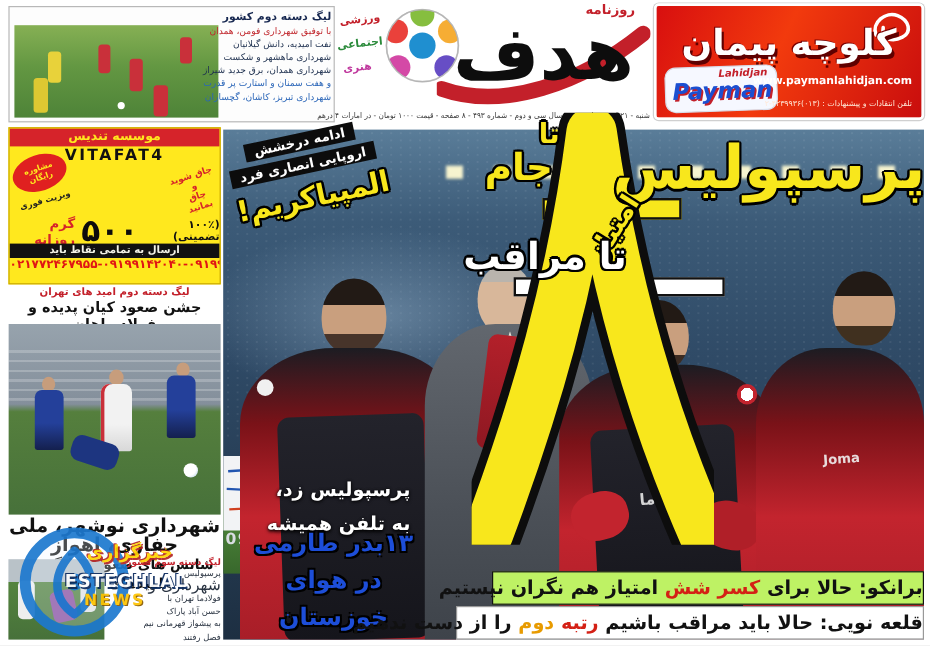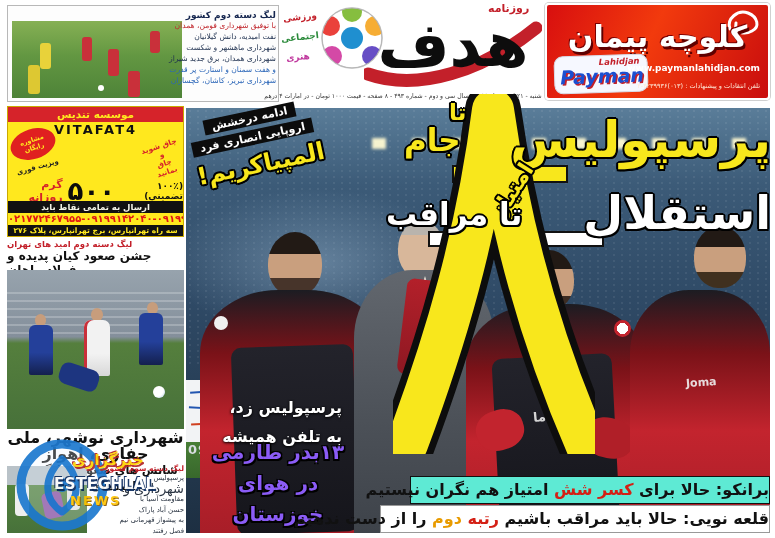--- a/index.html
+++ b/index.html
@@ -18,21 +18,21 @@
   .cap-box{left:7px;top:5px;width:272px;height:97px;border:1px solid #b8b8b8;background:#fdfdfd;}
   .cap-title{font-size:9px;font-weight:bold;color:#15264f;}
   .cap-line{font-size:7.6px;line-height:11px;}
   .c-red{color:#c0262c;text-align:right;} .c-navy{color:#1d2f4e;} .c-blue{color:#2b66b8;}
   
   .chaghi{left:7px;top:106px;width:177px;height:131px;background:#ffe81e;border:1px solid #caa900;
           display:flex;flex-direction:column;overflow:hidden;}
   .ch-band{background:#d6232a;color:#ffe81e;font-weight:bold;font-size:10.5px;text-align:center;height:15px;line-height:15px;}
   .ch-black{background:#111;color:#f3f3e8;font-size:8.5px;font-weight:bold;text-align:center;}
   
-  .q1{background:#5eead4;border:1px solid #111;}
+  .q1{background:#bef264;border:1px solid #111;}
   .q2{background:#fff;border:1px solid #999;}
   .qtxt{font-size:16px;font-weight:bold;color:#111;line-height:26px;text-align:center;}
   .hl-red{color:#d42015;} .hl-gold{color:#e89b00;}
   
   .head{border-radius:50% 50% 46% 46%;}
   .torso{border-radius:42% 42% 0 0 / 26% 26% 0 0;}
 </style>
 </head>
 <body>
 
@@ -114,24 +114,23 @@
         <div>چاق بمانید</div>
       </div>
     </div>
     <div class="rtl" style="height:20px;display:flex;align-items:center;justify-content:center;gap:5px;">
       <span style="font-size:9px;font-weight:bold;color:#111;">(۱۰۰٪ تضمینی)</span>
       <span style="font-size:26px;font-weight:900;color:#0c0c0c;line-height:20px;">۵۰۰</span>
       <span style="font-size:11px;font-weight:700;color:#d6232a;">گرم روزانه</span>
     </div>
     <div class="ch-black rtl" style="height:12px;line-height:12px;">ارسال به تمامی نقاط باید</div>
     <div style="height:12px;line-height:12px;text-align:center;font-size:10px;font-weight:900;color:#e01515;">۰۲۱۷۷۲۴۶۷۹۵۵-۰۹۱۹۹۱۴۲۰۴۰-۰۹۱۹۹۱۴۲۰۵۰</div>
-    <div class="ch-black rtl" style="height:11px;line-height:11px;color:#ffe81e;font-size:7.5px;">سه راه تهرانپارس، برج تهرانپارس، پلاک ۲۷۶</div>
-  </div>
-
-  <div class="abs rtl" style="left:7px;top:239px;width:177px;height:31px;text-align:left;">
+  </div>
+
+  <div class="abs rtl" style="left:7px;top:239px;width:177px;height:31px;text-align:center;">
     <div style="font-size:8.5px;font-weight:bold;color:#c3202a;">لیگ دسته دوم امید های تهران</div>
     <div style="font-size:12px;font-weight:900;color:#111;">جشن صعود کیان پدیده و فولاد ماهان</div>
   </div>
 
   <div class="abs" style="left:7px;top:270px;width:177px;height:159px;overflow:hidden;">
     <div class="abs" style="inset:0;background:linear-gradient(180deg,#97a3ad 0%,#848f9b 42%,#557f3d 46%,#47713a 100%);"></div>
     <div class="abs" style="left:0;top:20px;width:177px;height:44px;background:repeating-linear-gradient(0deg,rgba(255,255,255,.22) 0 2px,transparent 2px 8px);"></div>
     <div class="abs head" style="left:28px;top:44px;width:11px;height:12px;background:#c79d7c;"></div>
     <div class="abs" style="left:22px;top:55px;width:24px;height:50px;background:linear-gradient(180deg,#24409a 55%,#14204e 100%);border-radius:6px 6px 2px 2px;"></div>
     <div class="abs head" style="left:84px;top:38px;width:12px;height:13px;background:#c79d7c;"></div>
@@ -150,21 +149,21 @@
   <div class="abs" style="left:7px;top:464px;width:177px;height:69px;">
     <div class="abs" style="left:0;top:2px;width:80px;height:67px;overflow:hidden;background:linear-gradient(180deg,#b9c2c8 0 28%,#54843e 28%,#47713a 100%);">
       <div class="abs" style="left:8px;top:18px;width:14px;height:32px;background:#eeeeee;border-radius:4px;"></div>
       <div class="abs" style="left:36px;top:26px;width:20px;height:26px;background:#8a4ea0;border-radius:5px;transform:rotate(-12deg);"></div>
       <div class="abs" style="left:60px;top:14px;width:13px;height:30px;background:#e4e4e4;border-radius:4px;"></div>
     </div>
     <div class="abs rtl" style="right:0;top:0;width:94px;text-align:right;">
       <div style="font-size:7.5px;font-weight:bold;color:#c3202a;">لیگ دسته سوم کشور</div>
       <div style="font-size:7px;color:#2a3442;line-height:10.5px;">پرسپولیس</div>
       <div style="font-size:13px;color:#2a3442;line-height:10.5px;">شهرداری و</div>
-      <div style="font-size:7px;color:#2a3442;line-height:10.5px;">مقاومت آسیا با</div>
+      <div style="font-size:7px;color:#2a3442;line-height:10.5px;">فولادما تهران با</div>
       <div style="font-size:7px;color:#2a3442;line-height:10.5px;">حسن آباد پاراک</div>
       <div style="font-size:7px;color:#2a3442;line-height:10.5px;">به پیشواز قهرمانی نیم</div>
       <div style="font-size:7px;color:#2a3442;line-height:10.5px;">فصل رفتند</div>
     </div>
   </div>
 
   <div class="abs" style="left:14px;top:435px;width:154px;height:102px;opacity:.92;">
     <svg class="abs" style="left:0;top:2px;" width="96" height="96" viewBox="0 0 96 96">
       <circle cx="48" cy="48" r="41" fill="rgba(235,244,255,0.28)" stroke="#1d79cf" stroke-width="9"></circle>
       <path d="M48 22 C 29 40 29 62 48 75 C 67 62 67 40 48 22 Z" fill="none" stroke="#1d79cf" stroke-width="7" stroke-linejoin="round"></path>
@@ -220,28 +219,27 @@
 
   <svg class="abs" style="left:393px;top:94px;z-index:3;" width="202" height="360" viewBox="0 0 202 360" role="img" aria-label="۸">
     <path d="M 14 350 C 52 248 84 142 100 16 C 118 142 152 256 194 352" fill="none" stroke="#0d0d0d" stroke-width="56" stroke-linecap="round" stroke-linejoin="round"></path>
     <path d="M 14 350 C 52 248 84 142 100 16 C 118 142 152 256 194 352" fill="none" stroke="#f8e71c" stroke-width="42" stroke-linecap="round" stroke-linejoin="round"></path>
   </svg>
 
   <div class="abs rtl outline-y nowrap" style="right:4px;top:110px;font-size:50px;line-height:1.2;z-index:4;">پرسپولیس</div>
   <div class="abs rtl outline-y nowrap" style="left:449px;top:99px;font-size:23px;z-index:4;">تا</div>
   <div class="abs rtl outline-y nowrap" style="left:404px;top:122px;font-size:31px;z-index:4;">جام</div>
   <div class="abs rtl outline-y nowrap" style="left:482px;top:178px;font-size:22px;transform:rotate(-58deg);z-index:4;">امتیاز</div>
-  <div class="abs rtl outline-w nowrap" style="right:4px;top:186px;font-size:46px;line-height:1.2;z-index:4;">استقلال</div>
   <div class="abs rtl outline-w nowrap" style="left:386px;top:196px;font-size:31px;z-index:4;">تا مراقب</div>
 
   <div class="abs rtl soft-sh" style="left:214px;top:366px;width:128px;text-align:right;color:#fff;font-weight:bold;font-size:16px;line-height:29px;z-index:4;">
     <div>پرسپولیس زد،</div>
     <div>به تلفن همیشه</div>
   </div>
-  <div class="abs rtl" style="left:210px;top:437px;width:136px;text-align:center;color:#8b5cf6;font-weight:900;font-size:20px;line-height:31px;z-index:4;text-shadow:1.5px 1.5px 0 #000,-1.5px -1.5px 0 #000,1.5px -1.5px 0 #000,-1.5px 1.5px 0 #000;">
+  <div class="abs rtl" style="left:210px;top:437px;width:136px;text-align:center;color:#1d4ed8;font-weight:900;font-size:20px;line-height:31px;z-index:4;text-shadow:1.5px 1.5px 0 #000,-1.5px -1.5px 0 #000,1.5px -1.5px 0 #000,-1.5px 1.5px 0 #000;">
     <div>۱۳بدر طارمی</div>
     <div>در هوای</div>
     <div>خوزستان</div>
   </div>
 
   <div class="abs rtl q1 qtxt nowrap" style="right:5px;top:476px;width:360px;height:28px;z-index:5;">
     <span>برانکو:</span>
     <span>حالا برای</span>
     <span class="hl-red">کسر شش</span>
     <span>امتیاز هم نگران نیستیم</span>

